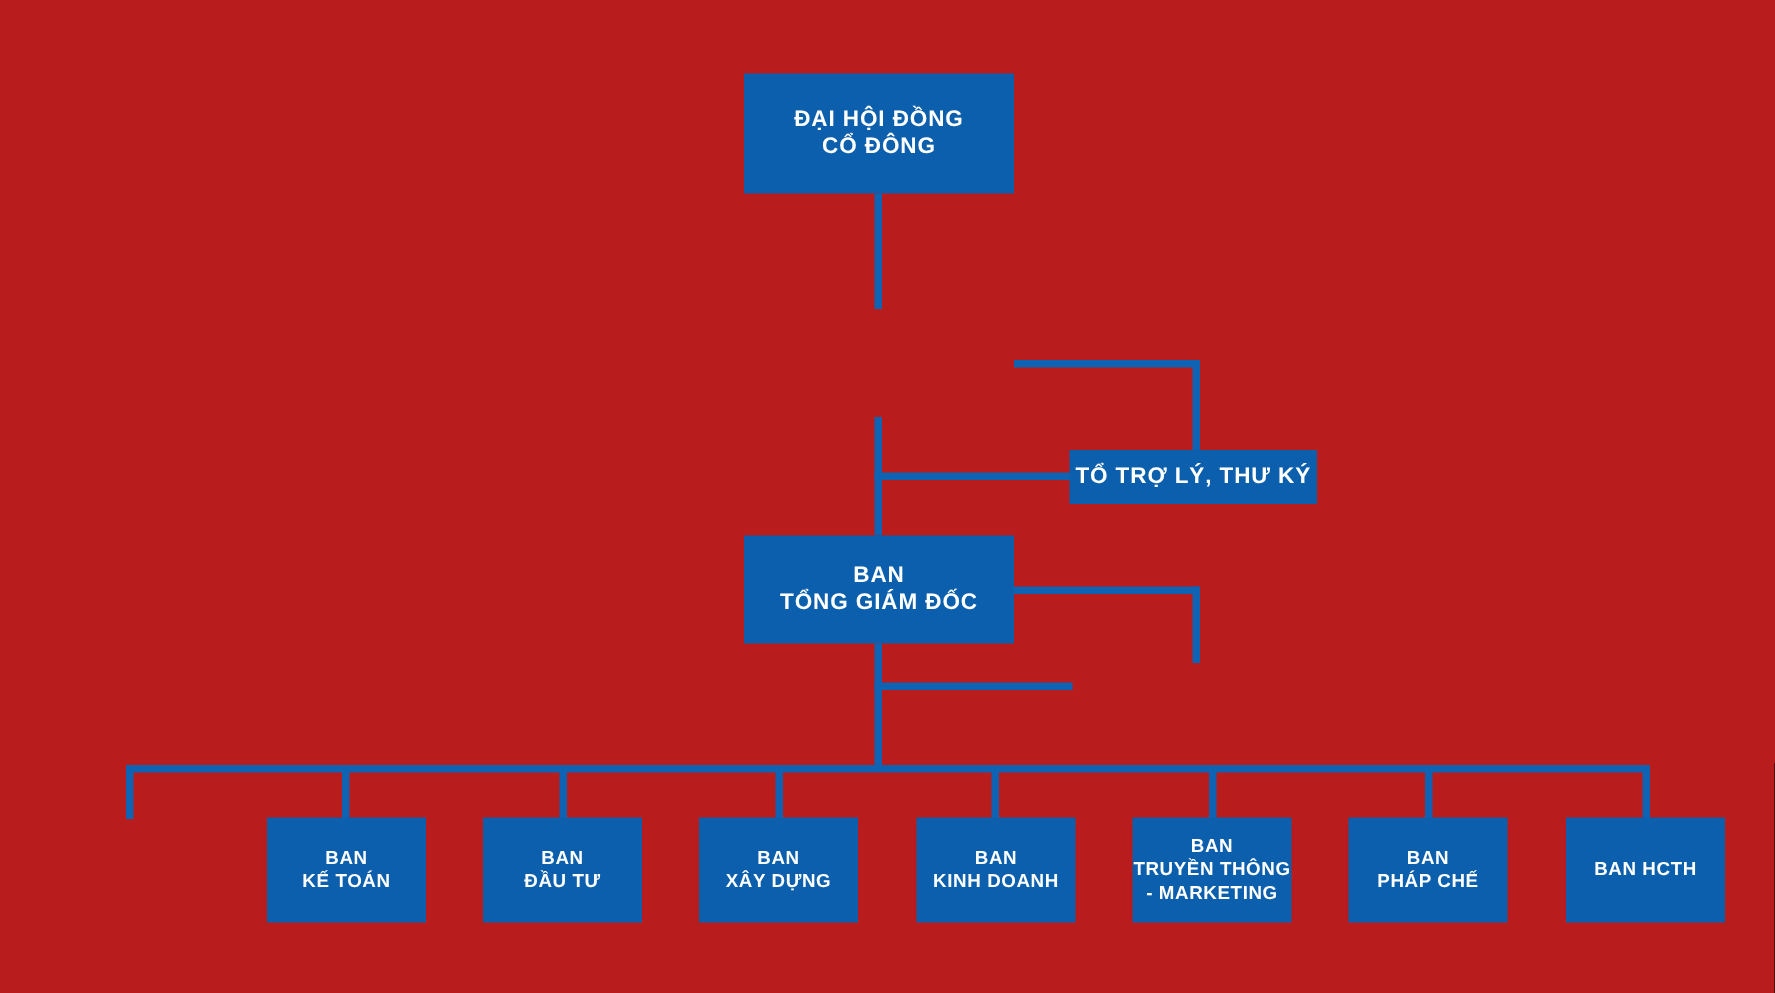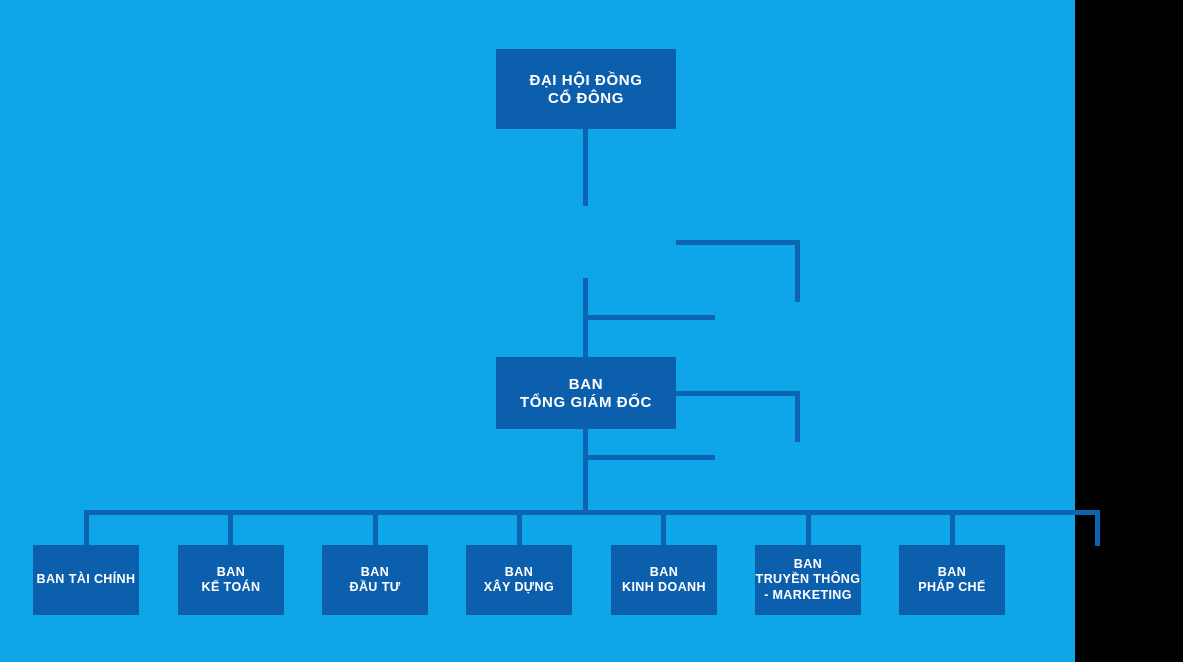--- a/index.html
+++ b/index.html
@@ -4,23 +4,23 @@
 <style>
   * { box-sizing: border-box; margin: 0; padding: 0; }
   html, body {
     width: 1183px; height: 662px;
     background: #000000;
     font-family: "Liberation Sans", sans-serif;
     overflow: hidden;
   }
   #chart {
     position: relative;
-    width: 1075px;
+    width: 1183px;
     height: 662px;
-    background: #0ea5e9;
+    background: #b91c1c;
   }
   .node {
     position: absolute;
     background: #0c5fad;
     color: #ffffff;
     display: flex;
     align-items: center;
     justify-content: center;
     text-align: center;
     font-weight: bold;
@@ -74,33 +74,34 @@
   <div class="line v" style="left:517px;  top:510px; height:36px;"></div>
   <div class="line v" style="left:661px;  top:510px; height:36px;"></div>
   <div class="line v" style="left:806px;  top:510px; height:36px;"></div>
   <div class="line v" style="left:950px;  top:510px; height:36px;"></div>
   <div class="line v" style="left:1095px; top:510px; height:36px;"></div>
 
   <div class="node n-assembly">ĐẠI HỘI ĐỒNG
 CỔ ĐÔNG</div>
 
 
+  <div class="node n-secretary">TỔ TRỢ LÝ, THƯ KÝ</div>
 
   <div class="node n-ceo">BAN
 TỔNG GIÁM ĐỐC</div>
 
 
-  <div class="node n-leaf" style="left:33px;">BAN TÀI CHÍNH</div>
   <div class="node n-leaf" style="left:178px;">BAN
 KẾ TOÁN</div>
   <div class="node n-leaf" style="left:322px;">BAN
 ĐẦU TƯ</div>
   <div class="node n-leaf" style="left:466px;">BAN
 XÂY DỰNG</div>
   <div class="node n-leaf" style="left:611px;">BAN
 KINH DOANH</div>
   <div class="node n-leaf" style="left:755px;">BAN
 TRUYỀN THÔNG
 - MARKETING</div>
   <div class="node n-leaf" style="left:899px;">BAN
 PHÁP CHẾ</div>
+  <div class="node n-leaf" style="left:1044px;">BAN HCTH</div>
 
 </div>
 
 </body></html>

